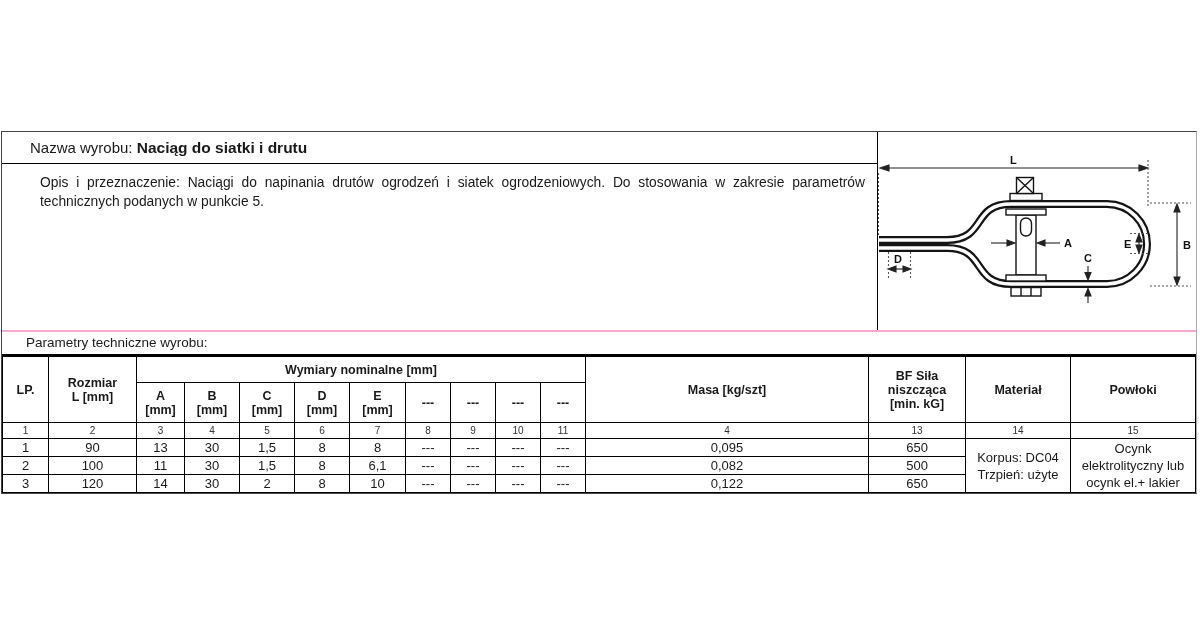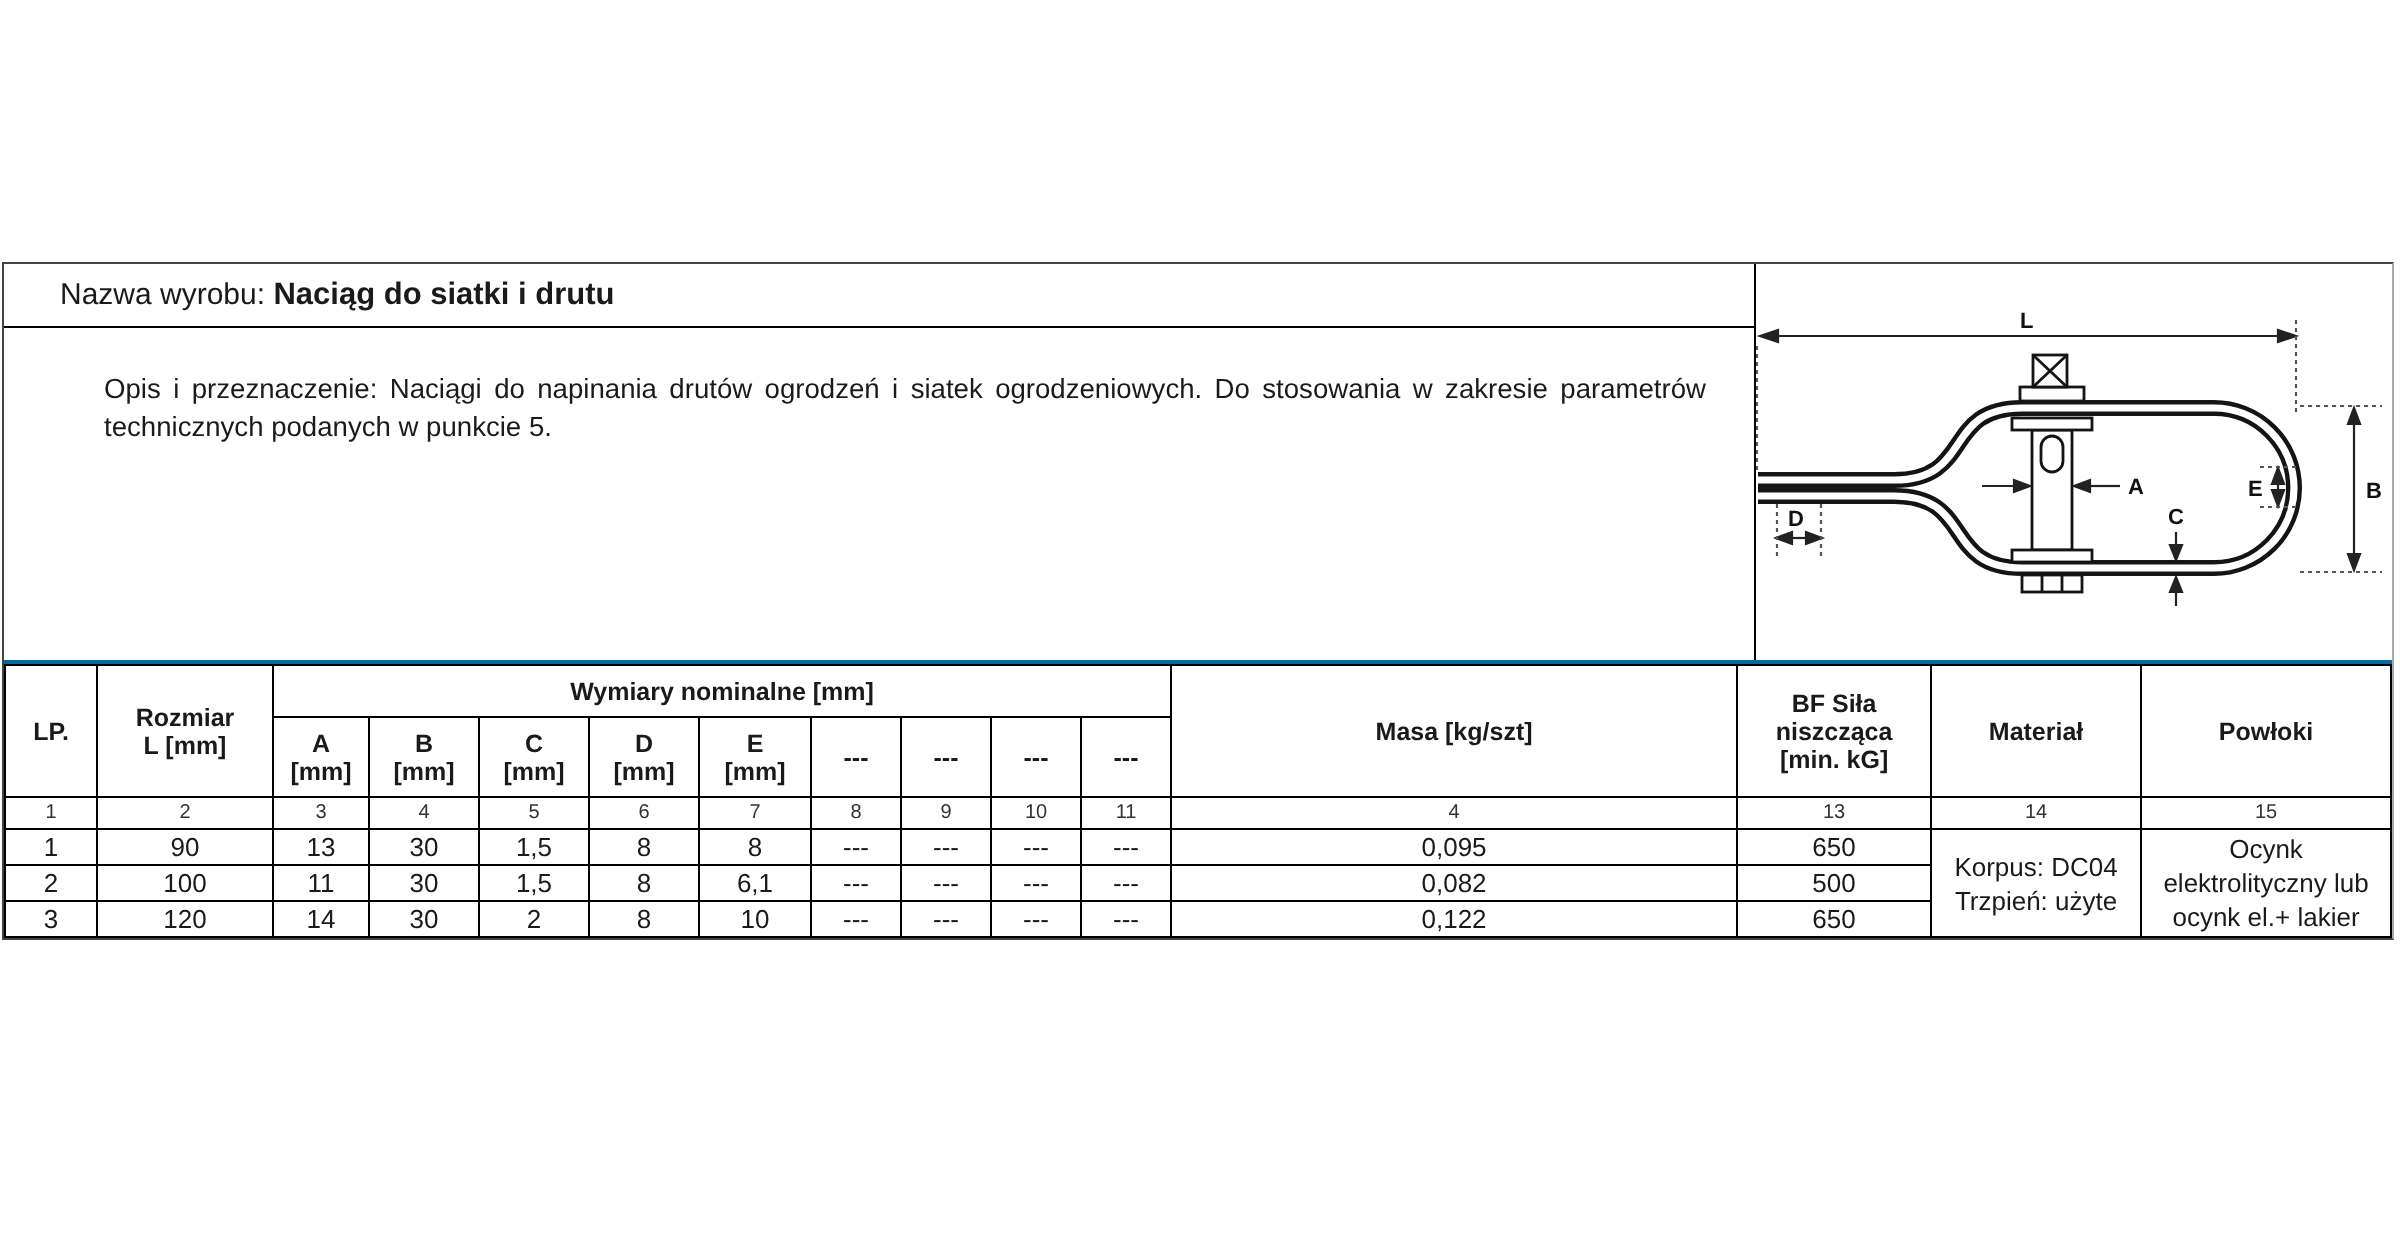--- a/index.html
+++ b/index.html
@@ -1,26 +1,26 @@
 <!DOCTYPE html>
 <html><head>
 <meta charset="utf-8">
 <style>
   html,body{margin:0;padding:0;background:#ffffff;}
   .page{position:relative;width:1200px;height:630px;background:#fff;overflow:hidden;
         font-family:"Liberation Sans","DejaVu Sans",sans-serif;color:#1a1a1a;}
   .doc{position:absolute;left:1px;top:131px;width:1194px;
        border:1px solid #444;border-right:1px solid #aaa;background:#fff;}
-  .upper{display:flex;height:198px;border-bottom:2px solid #0369a1;}
+  .upper{display:flex;height:198px;border-bottom:2px solid #f9a8d4;}
   .left-pane{width:876px;border-right:1px solid #000;box-sizing:border-box;}
   .name-row{height:31px;line-height:31px;border-bottom:1px solid #000;padding-left:28px;
             font-size:15px;white-space:nowrap;}
   .name-row b{font-size:15.5px;}
   .desc{padding:9px 12px 0 38px;font-size:13.8px;line-height:19px;}
-  .desc .p1{text-align:justify;margin:12px;}
+  .desc .p1{text-align:justify;margin:0;}
   .desc .p2{margin:27px 0 0 0;}
   .diagram-pane{flex:1;position:relative;}
   .diagram-pane svg{position:absolute;left:0;top:0;}
   .params-row{height:22px;line-height:22px;border-bottom:2px solid #000;padding-left:24px;
               font-size:13.5px;}
   table{width:100%;border-collapse:collapse;table-layout:fixed;}
   th,td{border:1px solid #000;text-align:center;vertical-align:middle;padding:0;
         overflow:hidden;font-weight:normal;}
   .hdr{font-size:12.5px;font-weight:bold;white-space:pre-line;line-height:14px;}
   .hdr-wym{height:25px;}
@@ -109,20 +109,21 @@
             <text class="dim-label" x="1065" y="247">A</text>
             <text class="dim-label" x="1184" y="249">B</text>
             <text class="dim-label" x="1085" y="262">C</text>
             <text class="dim-label" x="895" y="263">D</text>
             <text class="dim-label" x="1125" y="248">E</text>
           </g>
         </svg>
       </div>
     </div>
 
+    <div class="params-row">Parametry techniczne wyrobu:</div>
 
     <table>
       <colgroup>
         <col style="width:46px">
           <col style="width:88px">
           <col style="width:48px">
           <col style="width:55px">
         <col style="width:55px">
           <col style="width:55px">
           <col style="width:56px">

